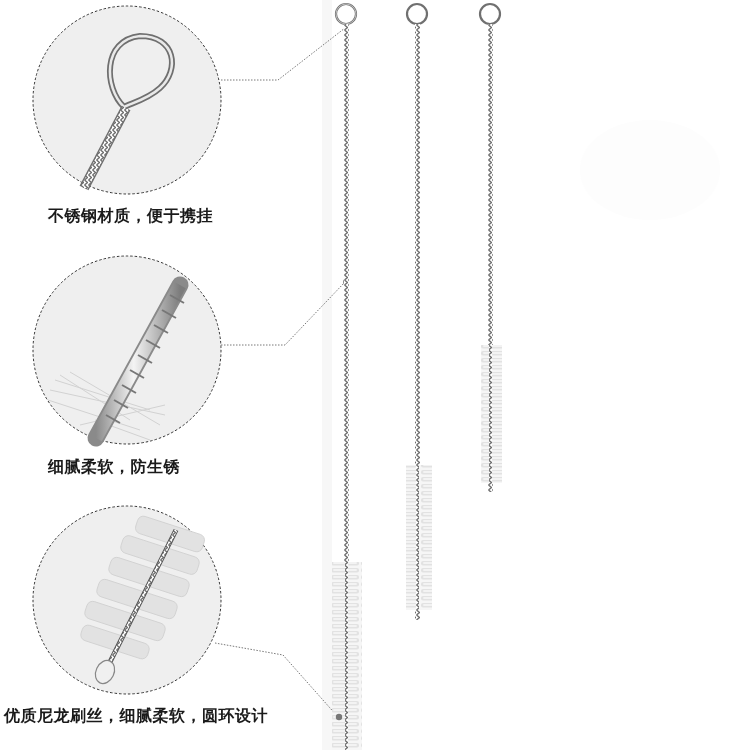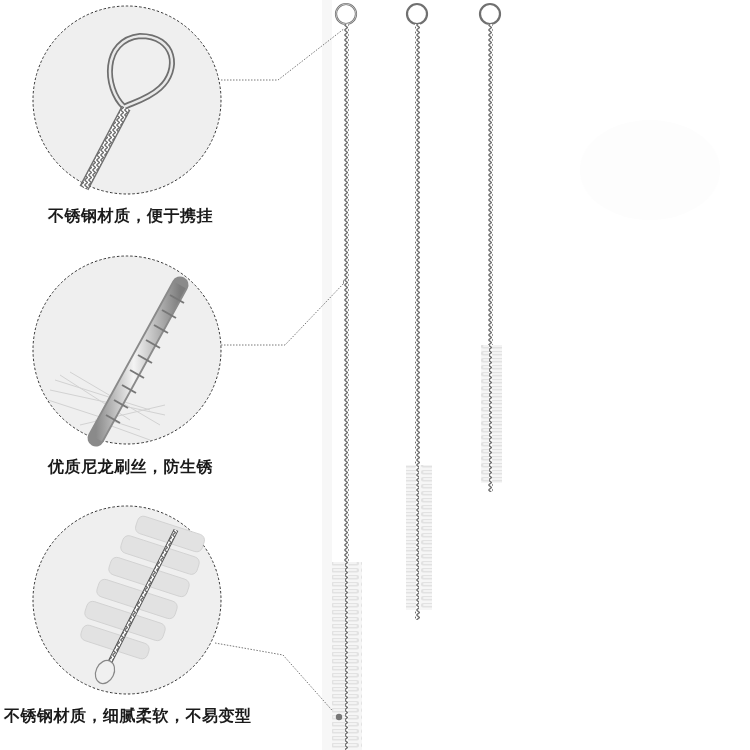--- a/index.html
+++ b/index.html
@@ -111,14 +111,14 @@
     <circle cx="490" cy="14" r="10" fill="none" stroke="#707070" stroke-width="2.2"></circle>
     <rect x="488" y="24" width="5" height="468" fill="url(#twist)"></rect>
     <rect x="481" y="345" width="21" height="138" fill="url(#bristles)"></rect>
     <rect x="489" y="345" width="3" height="138" fill="url(#twist)"></rect>
   </g>
 
   <ellipse cx="650" cy="170" rx="70" ry="50" fill="#fdfdfd"></ellipse>
 </svg>
 
 <div class="caption" style="left:48px; top:206px;">不锈钢材质，便于携挂</div>
-<div class="caption" style="left:48px; top:457px;">优质尼龙刷丝，防生锈</div>
-<div class="caption" style="left:4px; top:706px;">不锈钢材质，细腻柔软，不易变型</div>
+<div class="caption" style="left:48px; top:457px;">细腻柔软，防生锈</div>
+<div class="caption" style="left:4px; top:706px;">优质尼龙刷丝，细腻柔软，圆环设计</div>
 
 </body></html>

